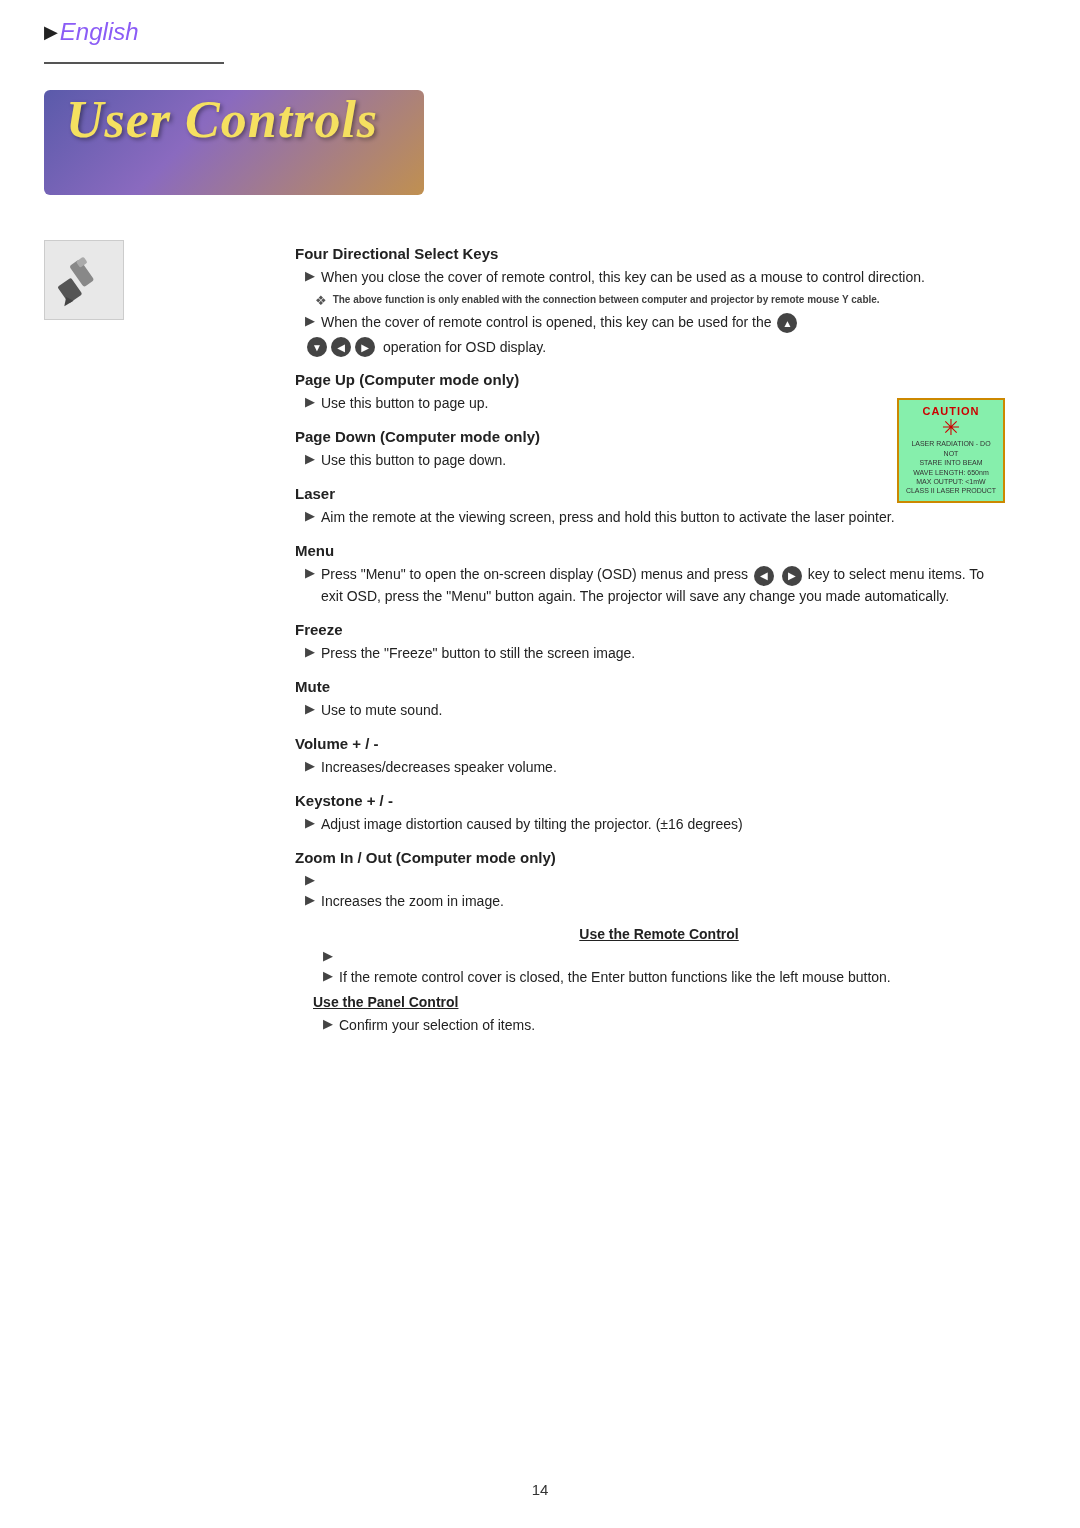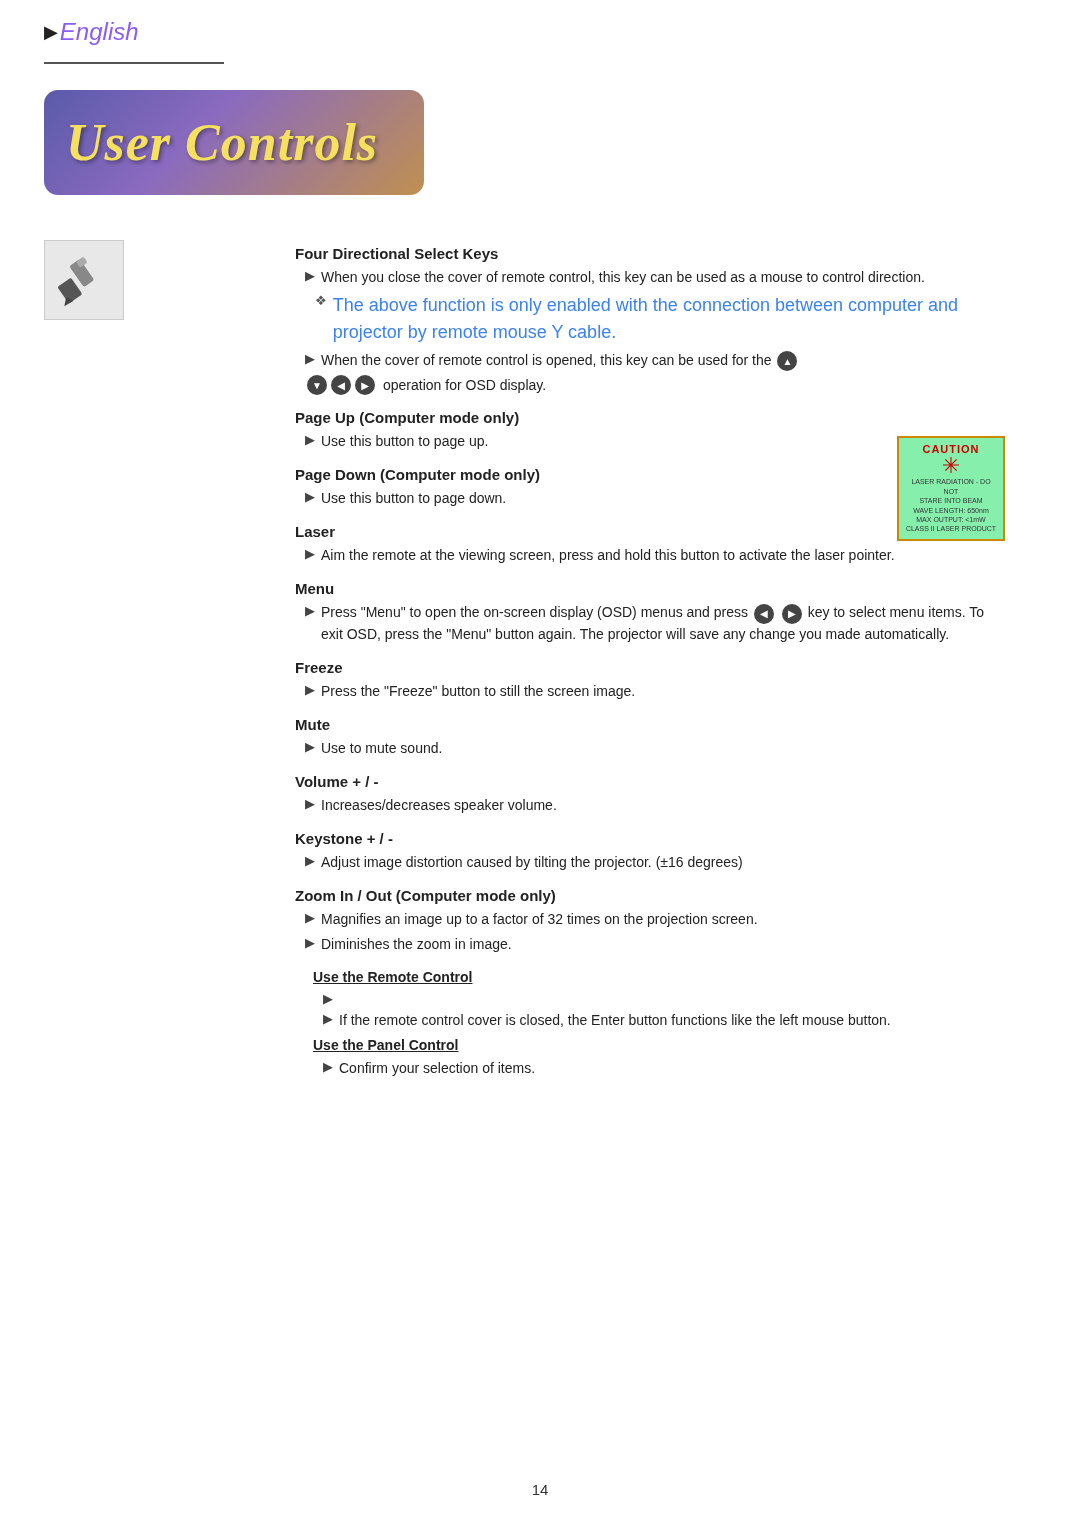--- a/index.html
+++ b/index.html
@@ -43,23 +43,23 @@
     }
 
     
     .title-banner {
       position: absolute;
       top: 90px;
       left: 44px;
       width: 380px;
       height: 105px;
       background: linear-gradient(135deg, #5a5aaa 0%, #8a6abf 40%, #c09050 100%);
-      border-radius: 14px;
-      display: flex;
-      align-items: center;
+      border-radius: 6px;
+      display: flex;
+      align-items: flex-start;
       padding-left: 22px;
     }
     .title-banner h1 {
       font-family: Georgia, 'Times New Roman', serif;
       font-style: italic;
       font-size: 52px;
       color: #f5e060;
       font-weight: bold;
       text-shadow: 2px 2px 4px rgba(0,0,0,0.4);
       letter-spacing: 1px;
@@ -143,24 +143,24 @@
       margin: 4px 0 4px 20px;
     }
     .sub-diamond {
       color: #555;
       margin-right: 6px;
       font-size: 13px;
       flex-shrink: 0;
       margin-top: 1px;
     }
     .sub-text {
-      font-size: 18px;
+      font-size: 10px;
       line-height: 1.5;
-      font-weight: normal;
-      color: #3b82f6;
+      font-weight: bold;
+      color: #404040;
     }
 
     
     .osd-row {
       display: flex;
       align-items: center;
       padding-left: 10px;
       margin-bottom: 6px;
       font-size: 14px;
     }
@@ -343,32 +343,31 @@
     <div class="bullet-item">
       <span class="bullet-arrow">▶</span>
       <span class="bullet-text">Adjust image distortion caused by tilting the projector. (±16 degrees)</span>
     </div>
   </div>
 
   <div class="section">
     <div class="section-title">Zoom In / Out (Computer mode only)</div>
     <div class="bullet-item">
       <span class="bullet-arrow">▶</span>
-      <span class="bullet-text">Magnifies an image up to a factor of 32 times on the projection screen.</span>
-    </div>
-    <div class="bullet-item">
-      <span class="bullet-arrow">▶</span>
-      <span class="bullet-text">Diminishes the zoom in image.</span>
+    </div>
+    <div class="bullet-item">
+      <span class="bullet-arrow">▶</span>
+      <span class="bullet-text">Increases the zoom in image.</span>
     </div>
   </div>
 
   <div class="section">
 
     <div style="padding-left:18px; margin-bottom:6px;">
-      <div class="underline-link" style="font-size:14px; margin-bottom:5px;">Use the Remote Control</div>
+      <div class="underline-link" style="font-size:14px; margin-bottom:5px;text-align:center;">Use the Remote Control</div>
       <div class="bullet-item">
         <span class="bullet-arrow">▶</span>
       </div>
       <div class="bullet-item">
         <span class="bullet-arrow">▶</span>
         <span class="bullet-text">If the remote control cover is closed, the Enter button functions like the left mouse button.</span>
       </div>
     </div>
 
     <div style="padding-left:18px; margin-bottom:6px;">

